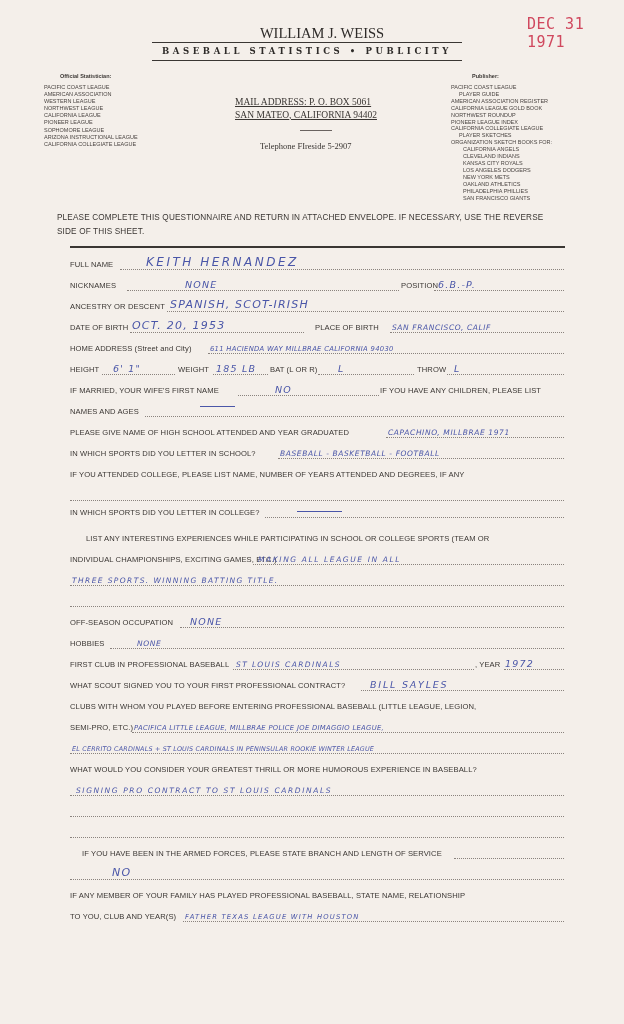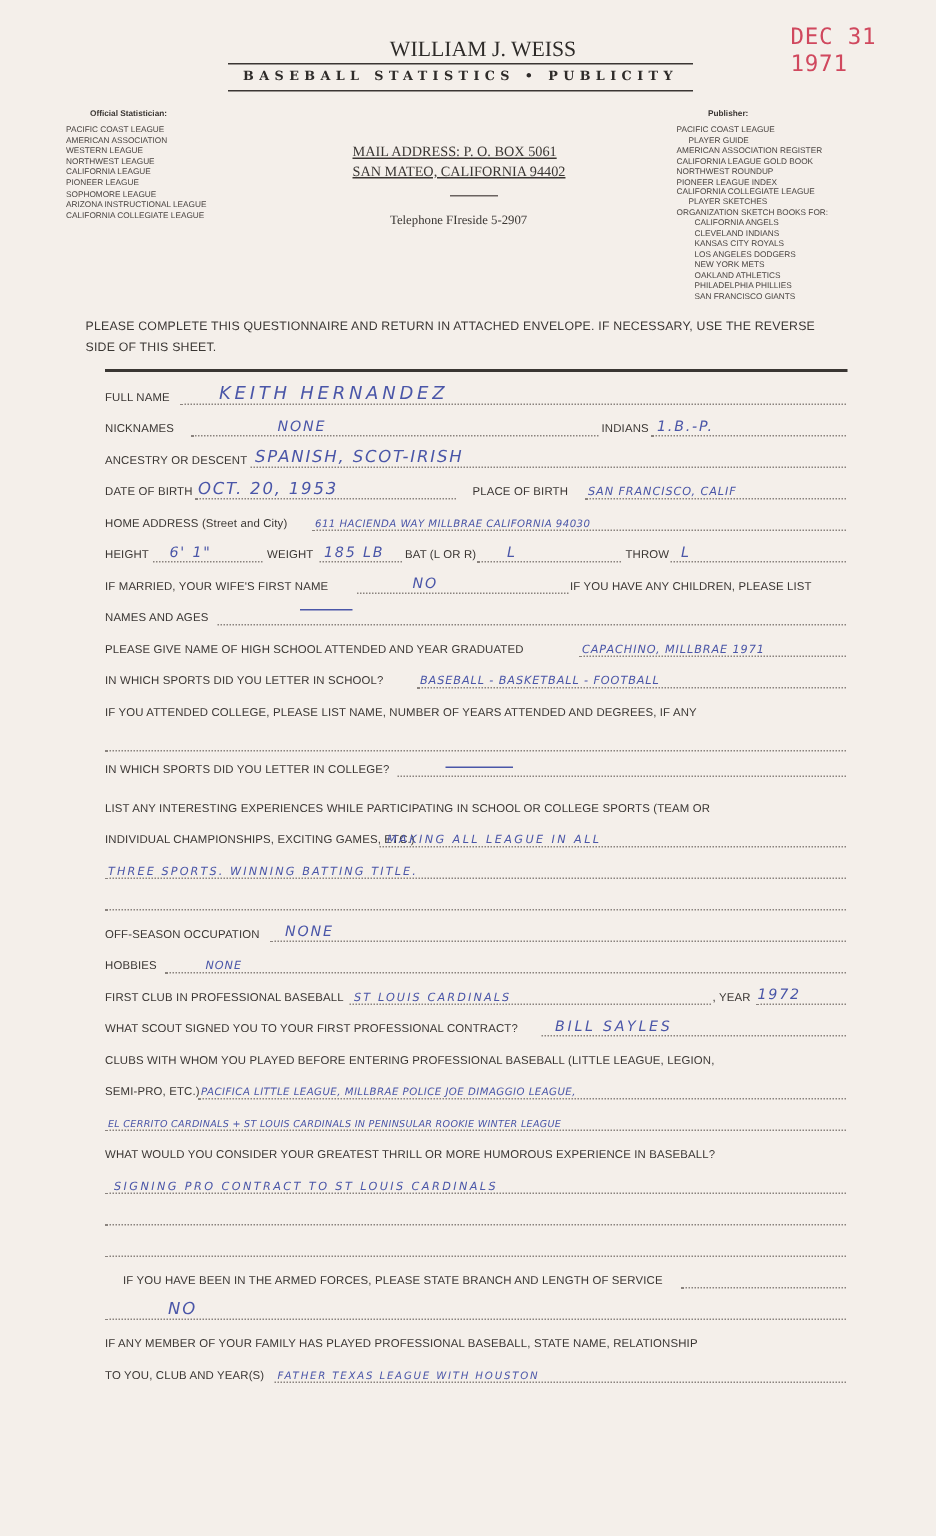--- a/index.html
+++ b/index.html
@@ -123,23 +123,23 @@
 <div class="row" style="top:255px;">
   <span class="lbl" style="left:0;">FULL NAME</span>
   <span class="dots" style="left:50px;right:0;"></span>
   <span class="hw big" style="left:76px;">KEITH HERNANDEZ</span>
 </div>
 
 <div class="row" style="top:276px;">
   <span class="lbl" style="left:0;">NICKNAMES</span>
   <span class="dots" style="left:57px;right:165px;"></span>
   <span class="hw" style="left:115px;">NONE</span>
-  <span class="lbl" style="left:331px;">INDIANS</span>
+  <span class="lbl" style="left:331px;">POSITION</span>
   <span class="dots" style="left:364px;right:0;"></span>
-  <span class="hw" style="left:368px;">1.B.-P.</span>
+  <span class="hw" style="left:368px;">6.B.-P.</span>
 </div>
 
 <div class="row" style="top:297px;">
   <span class="lbl" style="left:0;">ANCESTRY OR DESCENT</span>
   <span class="dots" style="left:97px;right:0;"></span>
   <span class="hw" style="left:100px;font-size:11px;">SPANISH, SCOT-IRISH</span>
 </div>
 
 <div class="row" style="top:318px;">
   <span class="lbl" style="left:0;">DATE OF BIRTH</span>
@@ -202,21 +202,21 @@
   <span class="dots" style="left:0;right:0;"></span>
 </div>
 
 <div class="row" style="top:503px;">
   <span class="lbl" style="left:0;">IN WHICH SPORTS DID YOU LETTER IN COLLEGE?</span>
   <span class="dots" style="left:195px;right:0;"></span>
   <span class="dash-mark" style="left:227px;width:45px;top:8px;"></span>
 </div>
 
 <div class="row" style="top:529px;">
-  <span class="lbl" style="left:0;margin-top:13px;">LIST ANY INTERESTING EXPERIENCES WHILE PARTICIPATING IN SCHOOL OR COLLEGE SPORTS (TEAM OR</span>
+  <span class="lbl" style="left:16px;margin-top:13px;">LIST ANY INTERESTING EXPERIENCES WHILE PARTICIPATING IN SCHOOL OR COLLEGE SPORTS (TEAM OR</span>
 </div>
 <div class="row" style="top:550px;">
   <span class="lbl" style="left:0;">INDIVIDUAL CHAMPIONSHIPS, EXCITING GAMES, ETC.)</span>
   <span class="dots" style="left:183px;right:0;"></span>
   <span class="hw sm" style="left:188px;letter-spacing:1.6px;">MAKING ALL LEAGUE IN ALL</span>
 </div>
 <div class="row" style="top:571px;">
   <span class="dots" style="left:0;right:0;"></span>
   <span class="hw sm" style="left:2px;letter-spacing:1.4px;">THREE SPORTS. WINNING BATTING TITLE.</span>
 </div>

